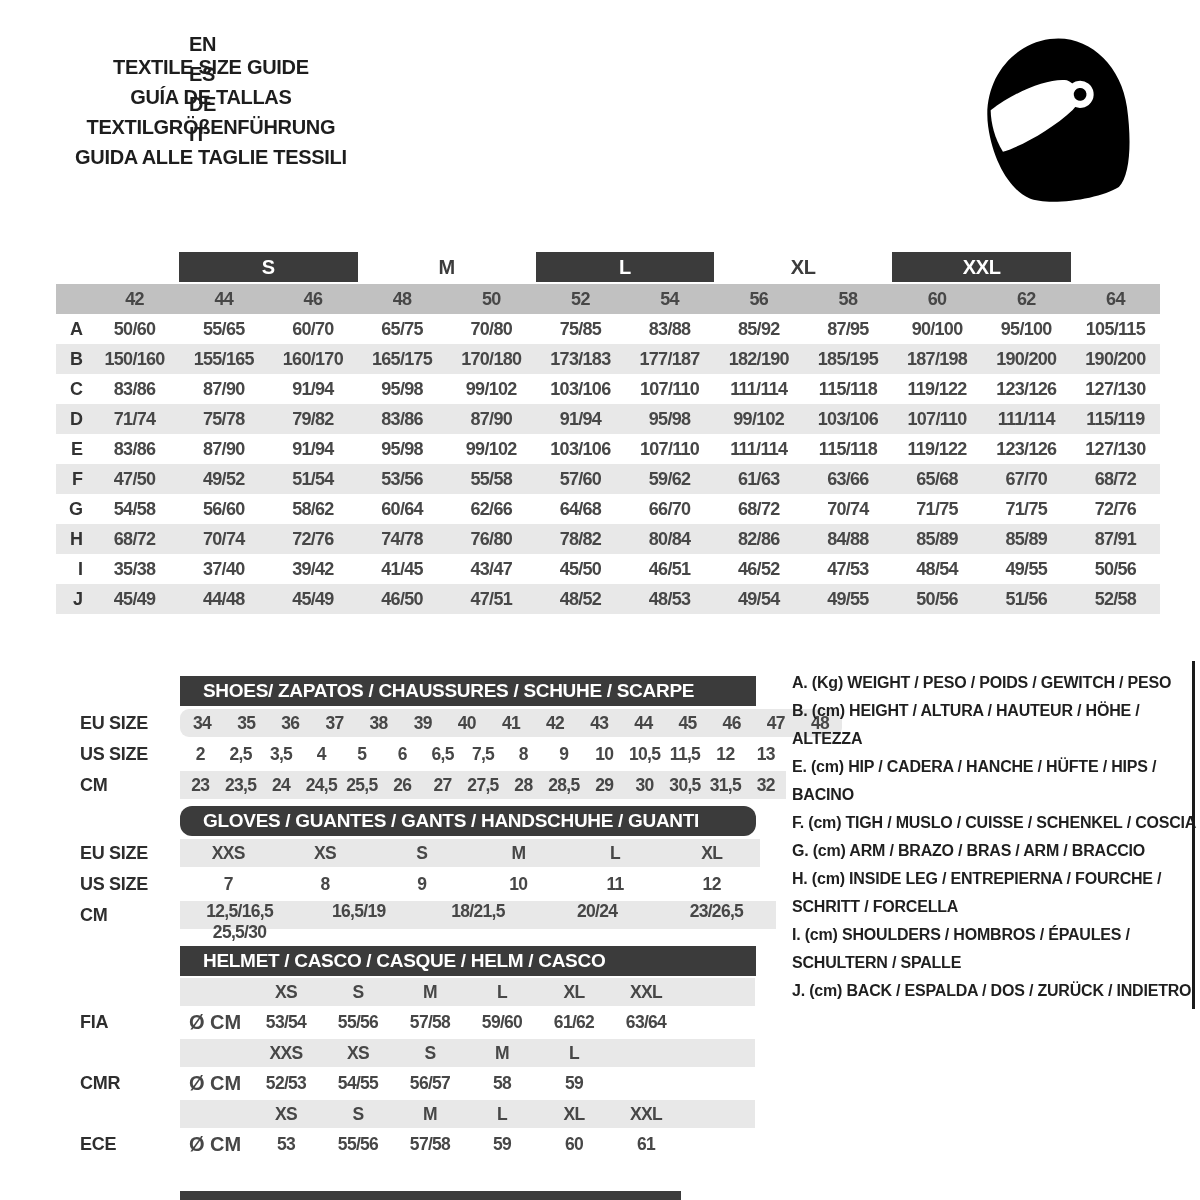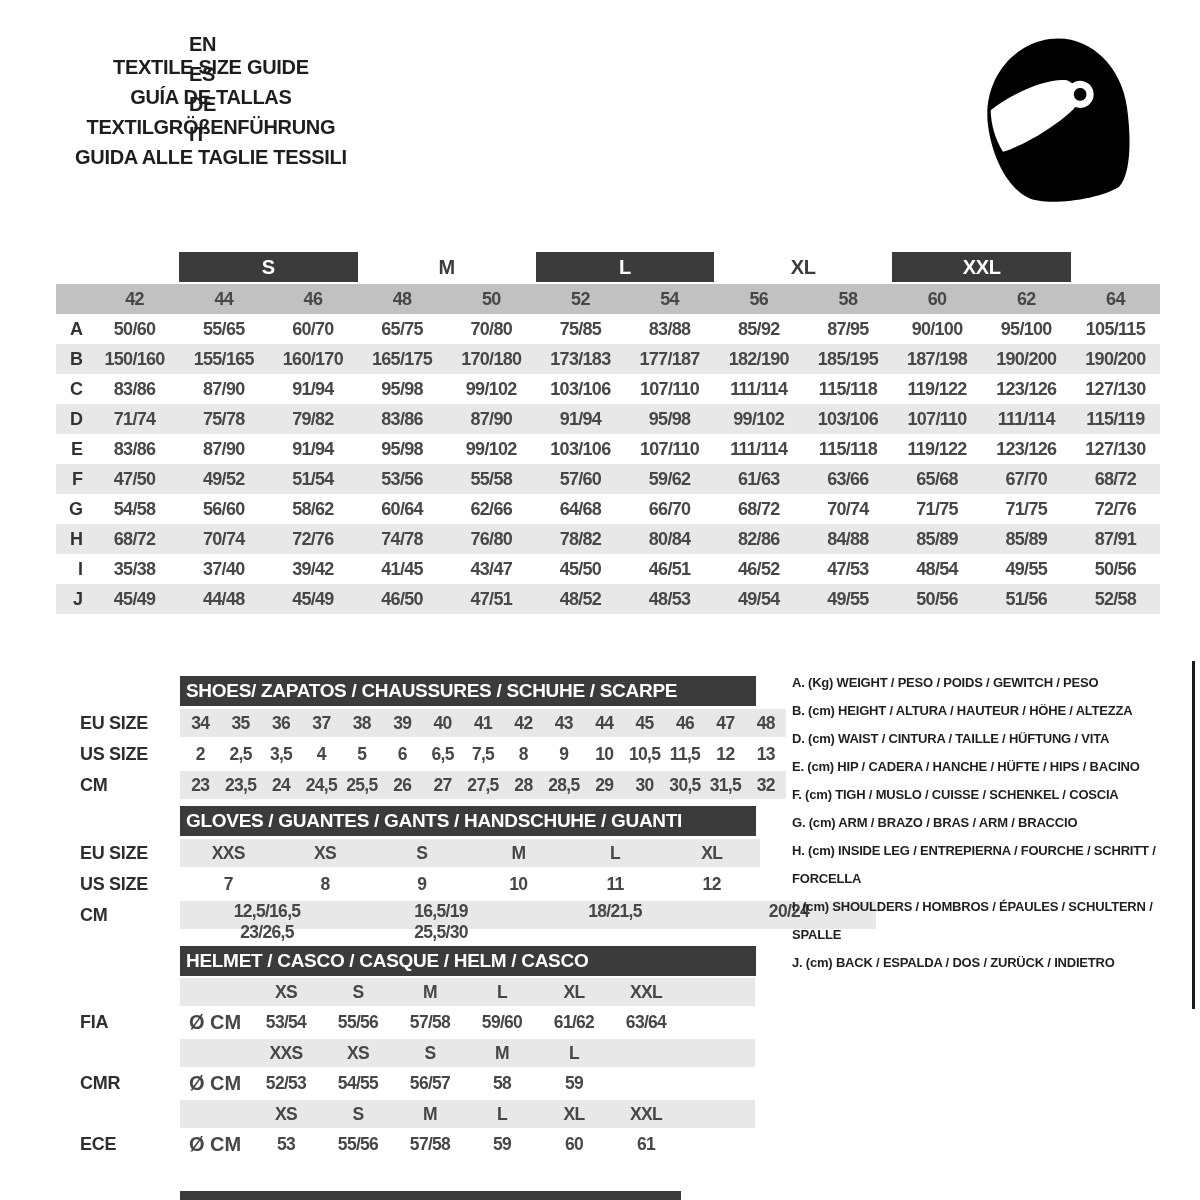--- a/index.html
+++ b/index.html
@@ -23,24 +23,24 @@
             font-size:20px;font-weight:bold;letter-spacing:-0.3px;}
   .tt-group.dark{background:#3b3b3b;color:#ffffff;}
   .tt-group.plain{color:#3c3c3c;}
   .tt-sizes{background:#c1c1c1;}
   .tt-data.striped{background:#e8e8e8;}
   .tt-letter{font-weight:bold;text-align:right;padding-right:7px;font-size:18px;color:#333;}
   .tt-cell{font-weight:bold;font-size:18px;color:#474747;letter-spacing:-0.7px;}
 
   
   .bar{position:absolute;left:180px;width:576px;height:30px;background:#3b3b3b;color:#fff;
-       display:flex;align-items:center;padding-left:6px;box-sizing:border-box;
+       display:flex;align-items:center;padding-left:23px;box-sizing:border-box;
        font-weight:bold;font-size:19px;letter-spacing:-0.3px;}
   #shoes-bar{top:676px;}
-  #gloves-bar{top:806px;}
+  #gloves-bar{top:806px;border-radius:12px;}
   #helmet-bar{top:946px;}
 
   
   #shoes-rows{position:absolute;left:0;top:708px;width:1200px;}
   #gloves-rows{position:absolute;left:0;top:838px;width:1200px;}
   .sec-row{position:relative;height:30px;margin-bottom:1px;}
   .sec-label{position:absolute;left:80px;top:0;bottom:0;display:flex;align-items:center;
              font-weight:bold;font-size:18px;color:#2e2e2e;letter-spacing:-0.3px;}
   .sec-cells{position:absolute;left:180px;top:1px;bottom:1px;display:grid;align-items:center;text-align:center;}
   .sec-cells.striped{background:#e8e8e8;}
@@ -49,21 +49,21 @@
   
   #helmet-rows{position:absolute;left:0;top:977px;width:1200px;}
   .helm-row{position:relative;height:30px;margin-bottom:0.5px;}
   .row-stripe{position:absolute;left:180px;width:575px;top:1px;bottom:1px;background:#e8e8e8;}
   .helm-cells{position:absolute;left:250px;width:432px;top:0;bottom:0;display:grid;
               grid-template-columns:repeat(6,1fr);align-items:center;text-align:center;}
   .helm-unit{position:absolute;left:180px;width:70px;top:0;bottom:0;display:flex;
              align-items:center;justify-content:center;font-weight:bold;font-size:20px;color:#474747;}
 
   
-  .legend{position:absolute;left:792px;top:669px;width:408px;font-weight:bold;font-size:13px;
+  .legend{position:absolute;left:792px;top:669px;width:408px;font-weight:bold;font-size:16px;
           line-height:28px;color:#1f1f1f;letter-spacing:-0.2px;}
 
   
   .vline{position:absolute;left:1192px;top:661px;width:3px;height:348px;background:#1a1a1a;}
   .cutbar{position:absolute;left:180px;top:1191px;width:501px;height:9px;background:#3b3b3b;}
 </style>
 </head>
 <body>
 
 <div class="page">
@@ -272,21 +272,21 @@
         <div class="tt-cell">52/58</div>
       </div>
     </div>
 
   <div class="bar" id="shoes-bar">
     <span>SHOES/ ZAPATOS / CHAUSSURES / SCHUHE / SCARPE</span>
   </div>
   <div id="shoes-rows">
       <div class="sec-row">
         <div class="sec-label">EU SIZE</div>
-        <div class="sec-cells striped" style="width: 606px; grid-template-columns: repeat(15, 1fr);">
+        <div class="sec-cells striped" style="width: 662px; grid-template-columns: repeat(15, 1fr); border-radius: 9px;">
           <div class="sec-cell">34</div>
           <div class="sec-cell">35</div>
           <div class="sec-cell">36</div>
           <div class="sec-cell">37</div>
           <div class="sec-cell">38</div>
           <div class="sec-cell">39</div>
           <div class="sec-cell">40</div>
           <div class="sec-cell">41</div>
           <div class="sec-cell">42</div>
           <div class="sec-cell">43</div>
@@ -360,21 +360,21 @@
           <div class="sec-cell">7</div>
           <div class="sec-cell">8</div>
           <div class="sec-cell">9</div>
           <div class="sec-cell">10</div>
           <div class="sec-cell">11</div>
           <div class="sec-cell">12</div>
         </div>
       </div>
       <div class="sec-row">
         <div class="sec-label">CM</div>
-        <div class="sec-cells striped" style="width: 696px; grid-template-columns: repeat(4, 1fr);">
+        <div class="sec-cells striped" style="width: 596px; grid-template-columns: repeat(5, 1fr);">
           <div class="sec-cell">12,5/16,5</div>
           <div class="sec-cell">16,5/19</div>
           <div class="sec-cell">18/21,5</div>
           <div class="sec-cell">20/24</div>
           <div class="sec-cell">23/26,5</div>
           <div class="sec-cell">25,5/30</div>
         </div>
       </div>
     </div>
 
@@ -447,21 +447,20 @@
           <div class="sec-cell">59</div>
           <div class="sec-cell">60</div>
           <div class="sec-cell">61</div>
         </div>
       </div>
     </div>
 
   <div class="legend" id="legend">
       <div class="legend-item">A. (Kg) WEIGHT / PESO / POIDS / GEWITCH / PESO</div>
       <div class="legend-item">B. (cm) HEIGHT / ALTURA / HAUTEUR / HÖHE / ALTEZZA</div>
-      <div class="legend-item">D. (cm) WAIST / CINTURA / TAILLE / HÜFTUNG / VITA</div>
       <div class="legend-item">E. (cm) HIP / CADERA / HANCHE / HÜFTE / HIPS / BACINO</div>
       <div class="legend-item">F. (cm) TIGH / MUSLO / CUISSE / SCHENKEL / COSCIA</div>
       <div class="legend-item">G. (cm) ARM / BRAZO / BRAS / ARM / BRACCIO</div>
       <div class="legend-item">H. (cm) INSIDE LEG / ENTREPIERNA / FOURCHE / SCHRITT / FORCELLA</div>
       <div class="legend-item">I. (cm) SHOULDERS / HOMBROS / ÉPAULES / SCHULTERN / SPALLE</div>
       <div class="legend-item">J. (cm) BACK / ESPALDA / DOS / ZURÜCK / INDIETRO</div>
     </div>
 
   <div class="vline"></div>
   <div class="cutbar"></div>

